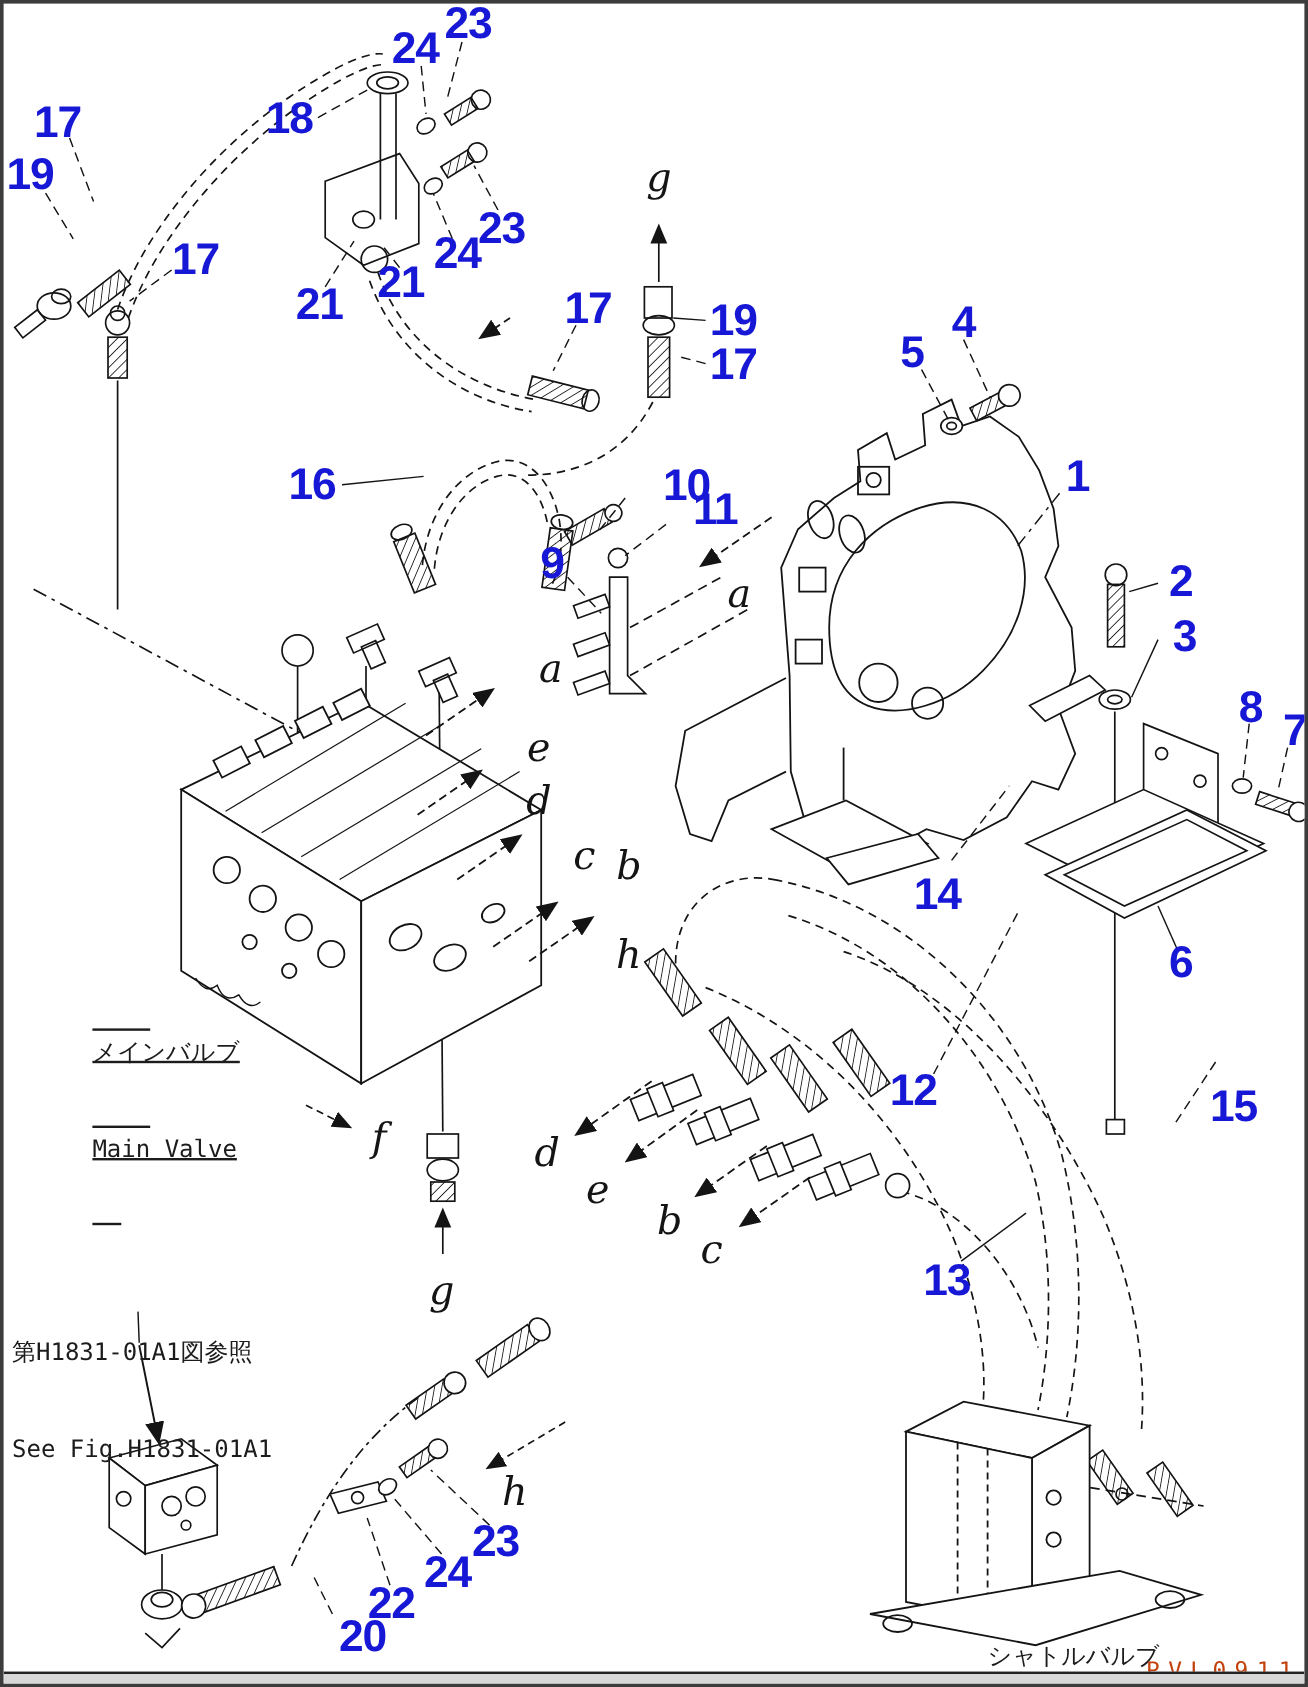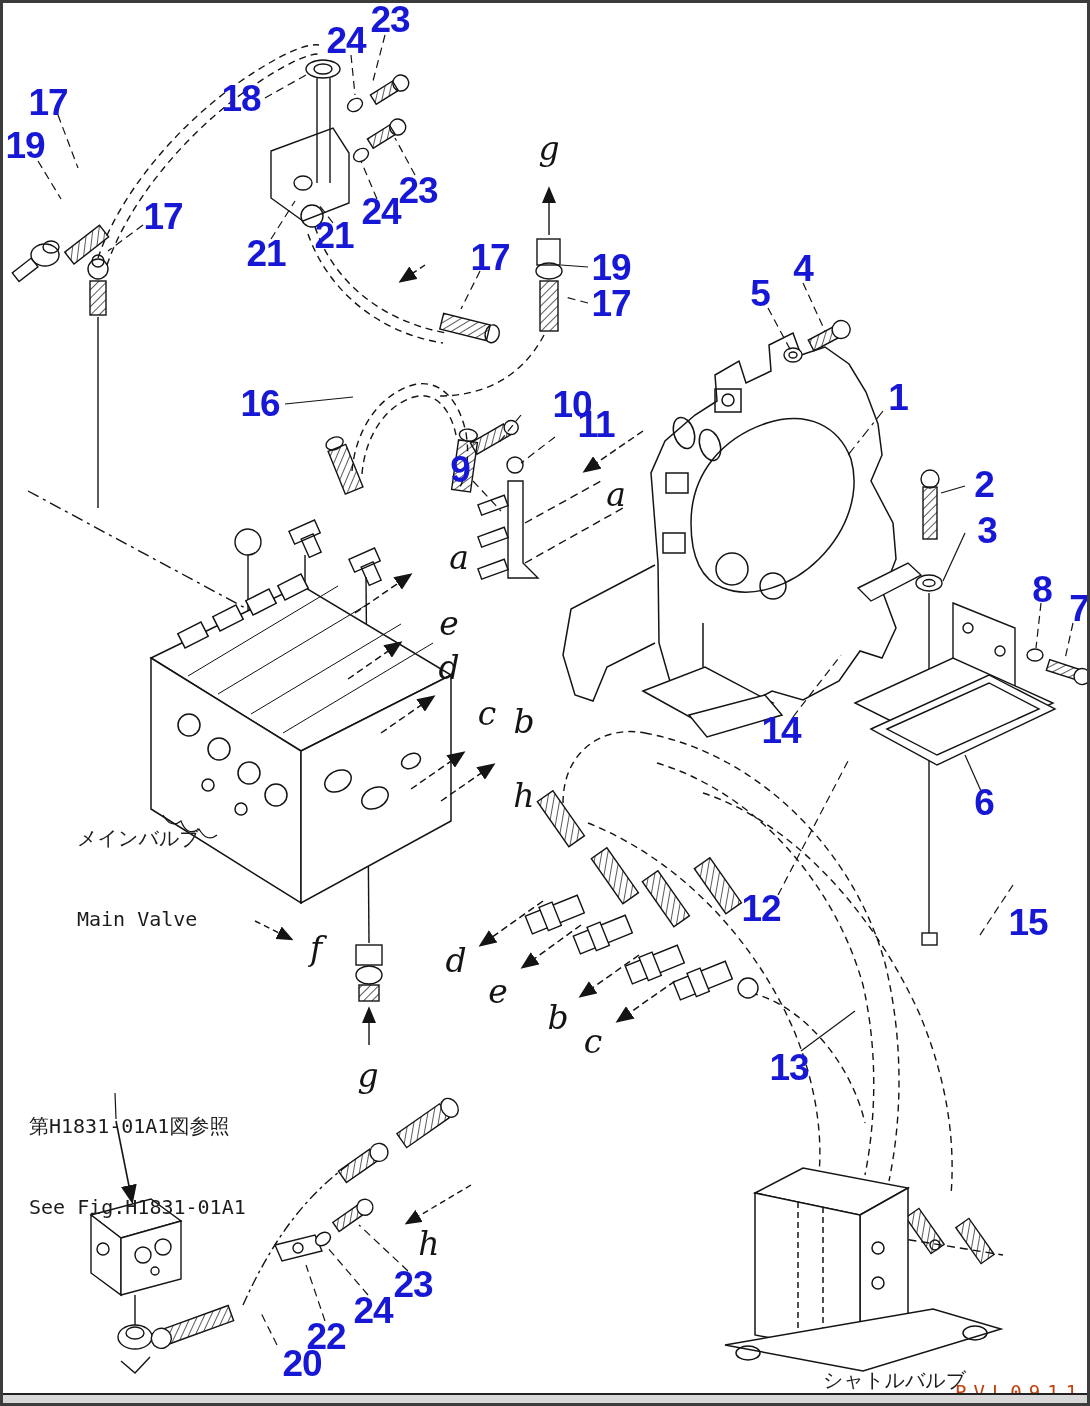--- a/index.html
+++ b/index.html
@@ -363,26 +363,26 @@
       <path d="M1010,882 L975,935" stroke-dasharray="8 5"></path>
       <path d="M798,1048 L852,1008"></path>
       <path d="M274,1342 L258,1310" stroke-dasharray="8 5"></path>
       <path d="M322,1318 L303,1262" stroke-dasharray="8 5"></path>
       <path d="M365,1292 L324,1244" stroke-dasharray="8 5"></path>
       <path d="M405,1268 L356,1222" stroke-dasharray="8 5"></path>
       <path d="M112,1090 L113,1116"></path>
     </g>
   </svg>
 
-  <div class="anno" style="left:74px;top:768px;">
+  <div class="anno" style="left:74px;top:806px;text-decoration:underline;">
     <div>メインバルブ</div>
     <div>Main Valve</div>
   </div>
 
-  <div class="anno" style="left:26px;top:1056px;">
+  <div class="anno" style="left:7px;top:1056px;">
     <div>第H1831-01A1図参照</div>
     <div>See Fig.H1831-01A1</div>
   </div>
 
   <div class="anno" style="left:806px;top:1310px;">
     <div style="padding-left:14px">シャトルバルブ</div>
     
   </div>
 
   <div class="code" style="left:952px;top:1379px;">PVL0911</div>
@@ -406,21 +406,21 @@
     <div class="callout" style="left: 562px; top: 421px; margin-left: 31px;">11</div>
     <div class="callout" style="left: 457px; top: 466px;">9</div>
     <div class="callout" style="left: 757px; top: 290px;">5</div>
     <div class="callout" style="left: 800px; top: 265px;">4</div>
     <div class="callout" style="left: 895px; top: 394px;">1</div>
     <div class="callout" style="left: 981px; top: 481px;">2</div>
     <div class="callout" style="left: 984px; top: 527px;">3</div>
     <div class="callout" style="left: 1039px; top: 586px;">8</div>
     <div class="callout" style="left: 1076px; top: 605px;">7</div>
     <div class="callout" style="left: 981px; top: 799px;">6</div>
-    <div class="callout" style="left: 778px; top: 727px;">14</div>
+    <div class="callout" style="left: 778px; top: 742px;">14</div>
     <div class="callout" style="left: 758px; top: 905px;">12</div>
     <div class="callout" style="left: 1025px; top: 872px; margin-top: 47px;">15</div>
     <div class="callout" style="left: 786px; top: 1064px;">13</div>
     <div class="callout" style="left: 279px; top: 1360px; margin-left: 20px;">20</div>
     <div class="callout" style="left: 323px; top: 1333px;">22</div>
     <div class="callout" style="left: 370px; top: 1307px;">24</div>
     <div class="callout" style="left: 410px; top: 1281px;">23</div>
     <div class="port" style="left: 546px; top: 145px;">g</div>
     <div class="port" style="left: 613px; top: 491px;">a</div>
     <div class="port" style="left: 456px; top: 554px;">a</div>

